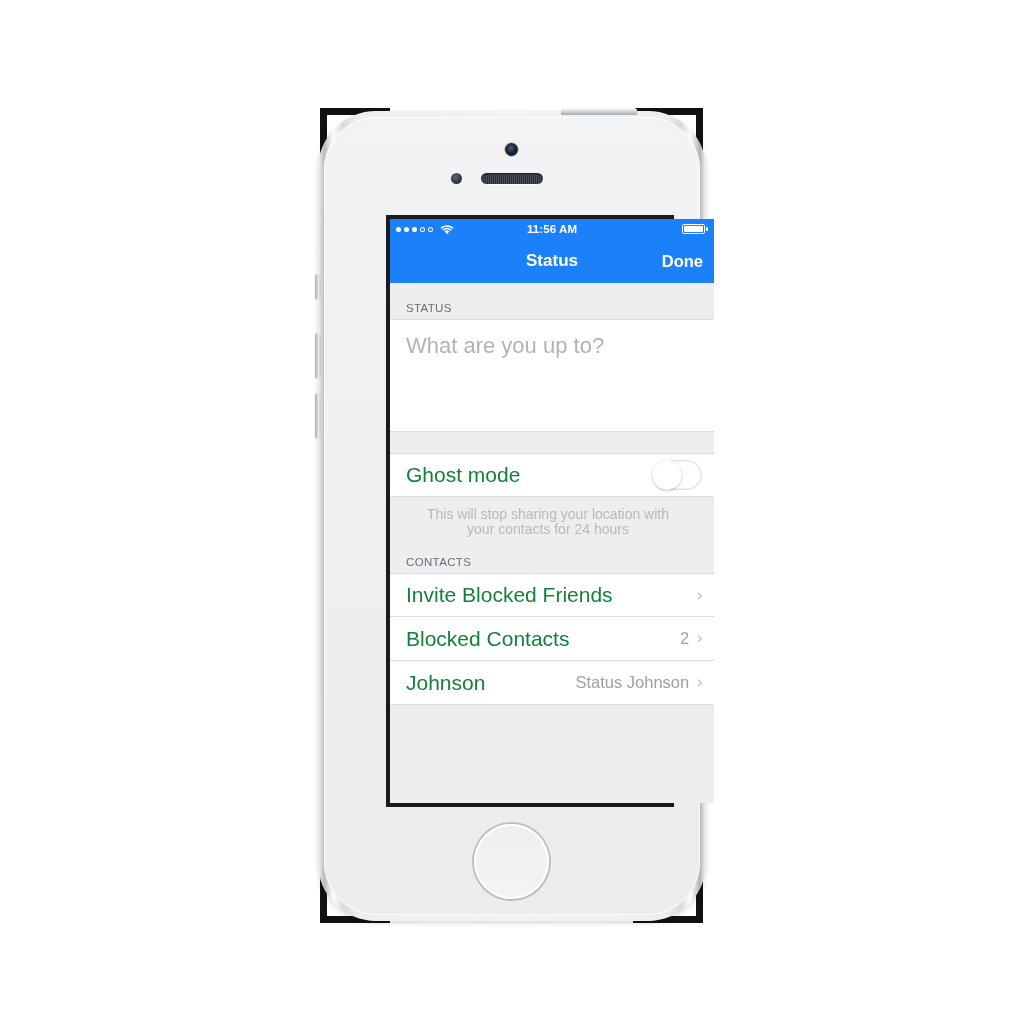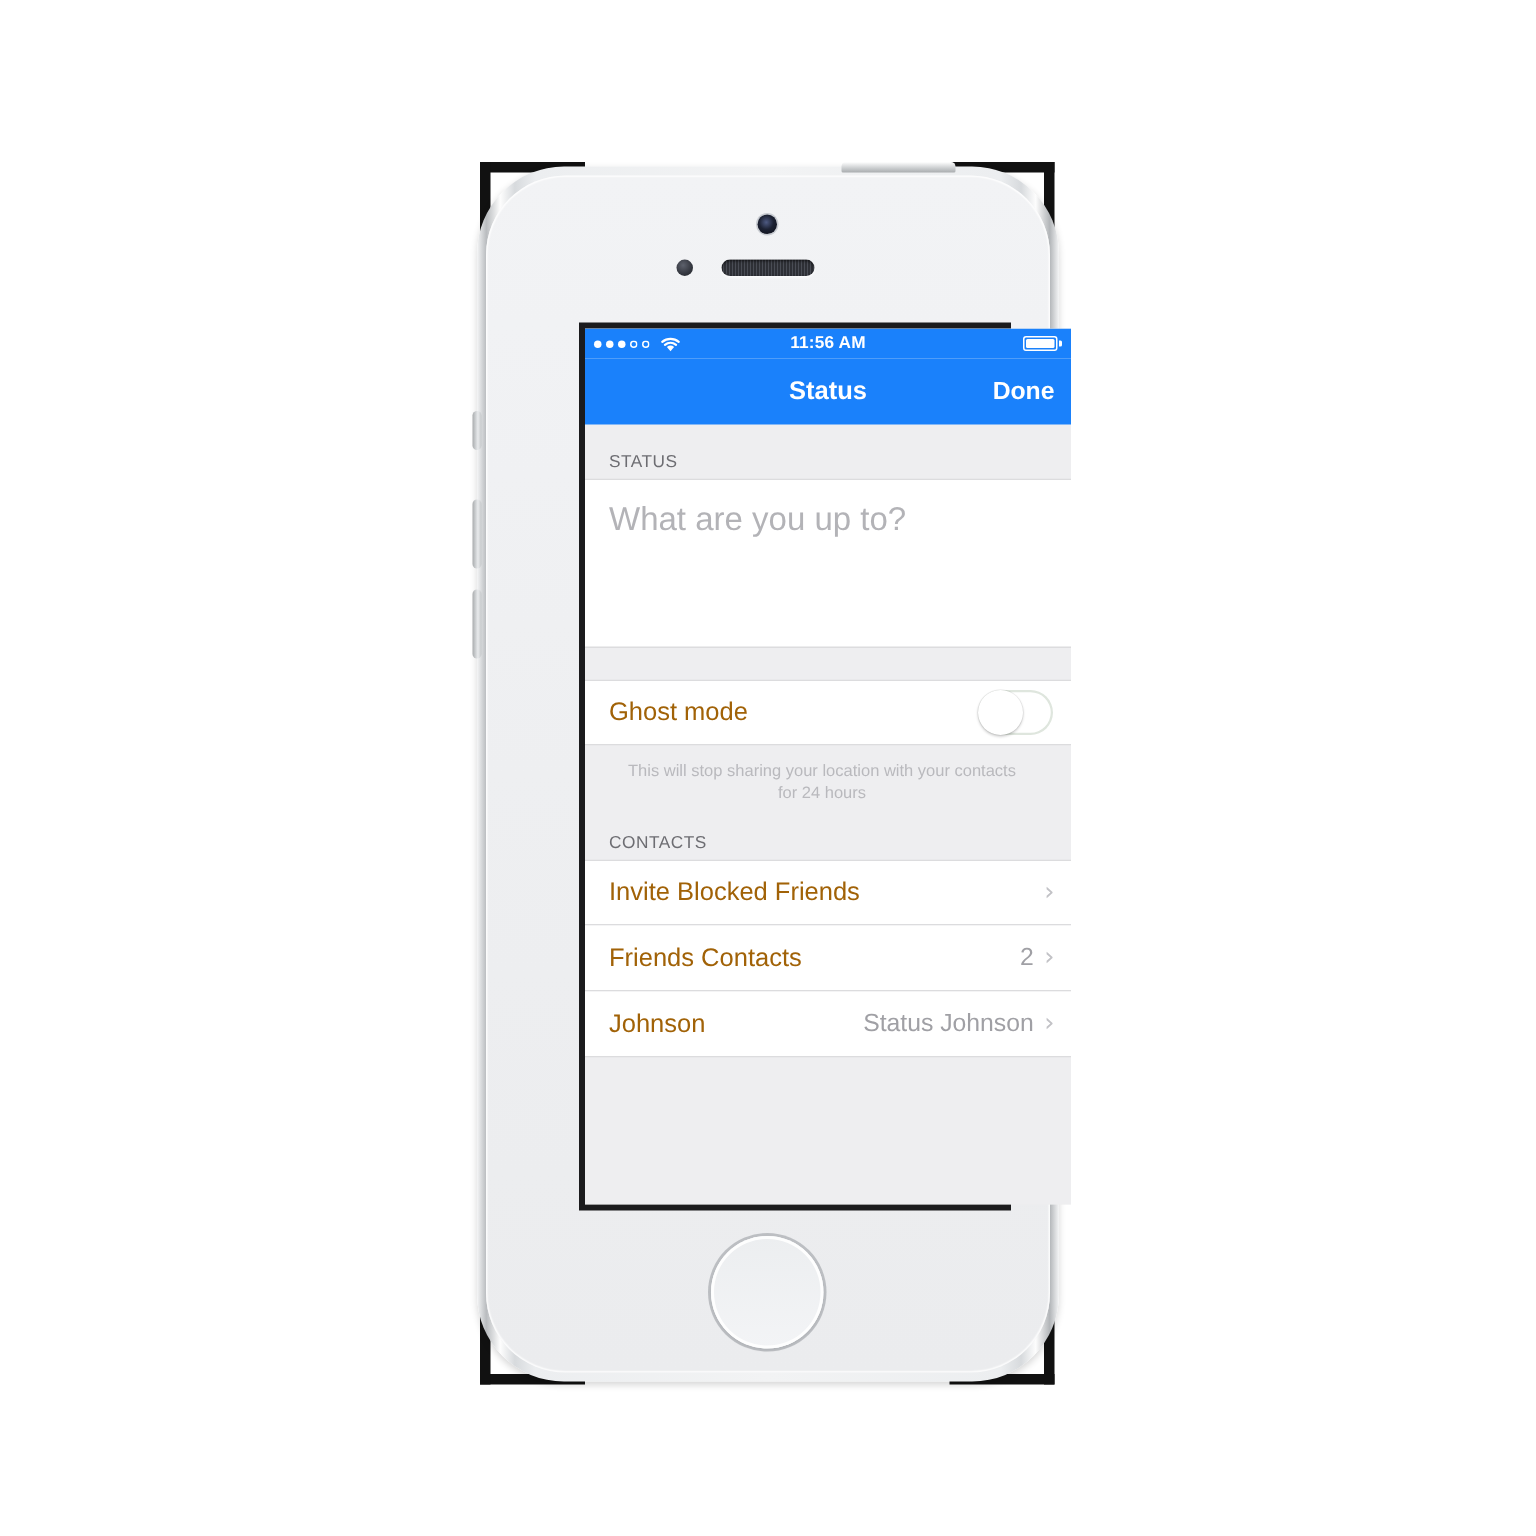--- a/index.html
+++ b/index.html
@@ -278,22 +278,22 @@
     border-top: 1px solid #dcdcde;
     border-bottom: 1px solid #dcdcde;
     display: flex;
     align-items: center;
     padding: 0 11px 0 16px;
     box-sizing: border-box;
     height: 44px;
   }
   .cell + .cell { border-top: none; }
   .cell-title {
-    font-size: 17px;
-    color: #a16207;
+    font-size: 21px;
+    color: #15803d;
   }
   .cell-right {
     margin-left: auto;
     display: flex;
     align-items: center;
     gap: 7px;
   }
   .cell-value {
     font-size: 16.5px;
     color: #a0a0a5;
@@ -320,21 +320,21 @@
   }
 
   
   .gap-sm { height: 21px; }
 
   
   .footer-note {
     padding: 10px 32px 0 24px;
     text-align: center;
     color: #b9b9bd;
-    font-size: 11px;
+    font-size: 14px;
     line-height: 15px;
   }
 
   
   .toggle {
     width: 50px; height: 30px;
     border-radius: 16px;
     background: #ffffff;
     box-shadow: inset 0 0 0 1.5px #dfe6de;
     position: relative;
@@ -435,21 +435,21 @@
 
         <div class="section-header">CONTACTS</div>
         <div class="cell">
           <div class="cell-title">Invite Blocked Friends</div>
           <div class="cell-right">
             <span class="cell-value"></span>
             <span class="chevron">›</span>
           </div>
         </div>
         <div class="cell">
-          <div class="cell-title">Friends Contacts</div>
+          <div class="cell-title">Blocked Contacts</div>
           <div class="cell-right">
             <span class="cell-value">2</span>
             <span class="chevron">›</span>
           </div>
         </div>
 
         <div class="cell">
           <div class="cell-title">Johnson</div>
           <div class="cell-right">
             <span class="cell-value">Status Johnson</span>

